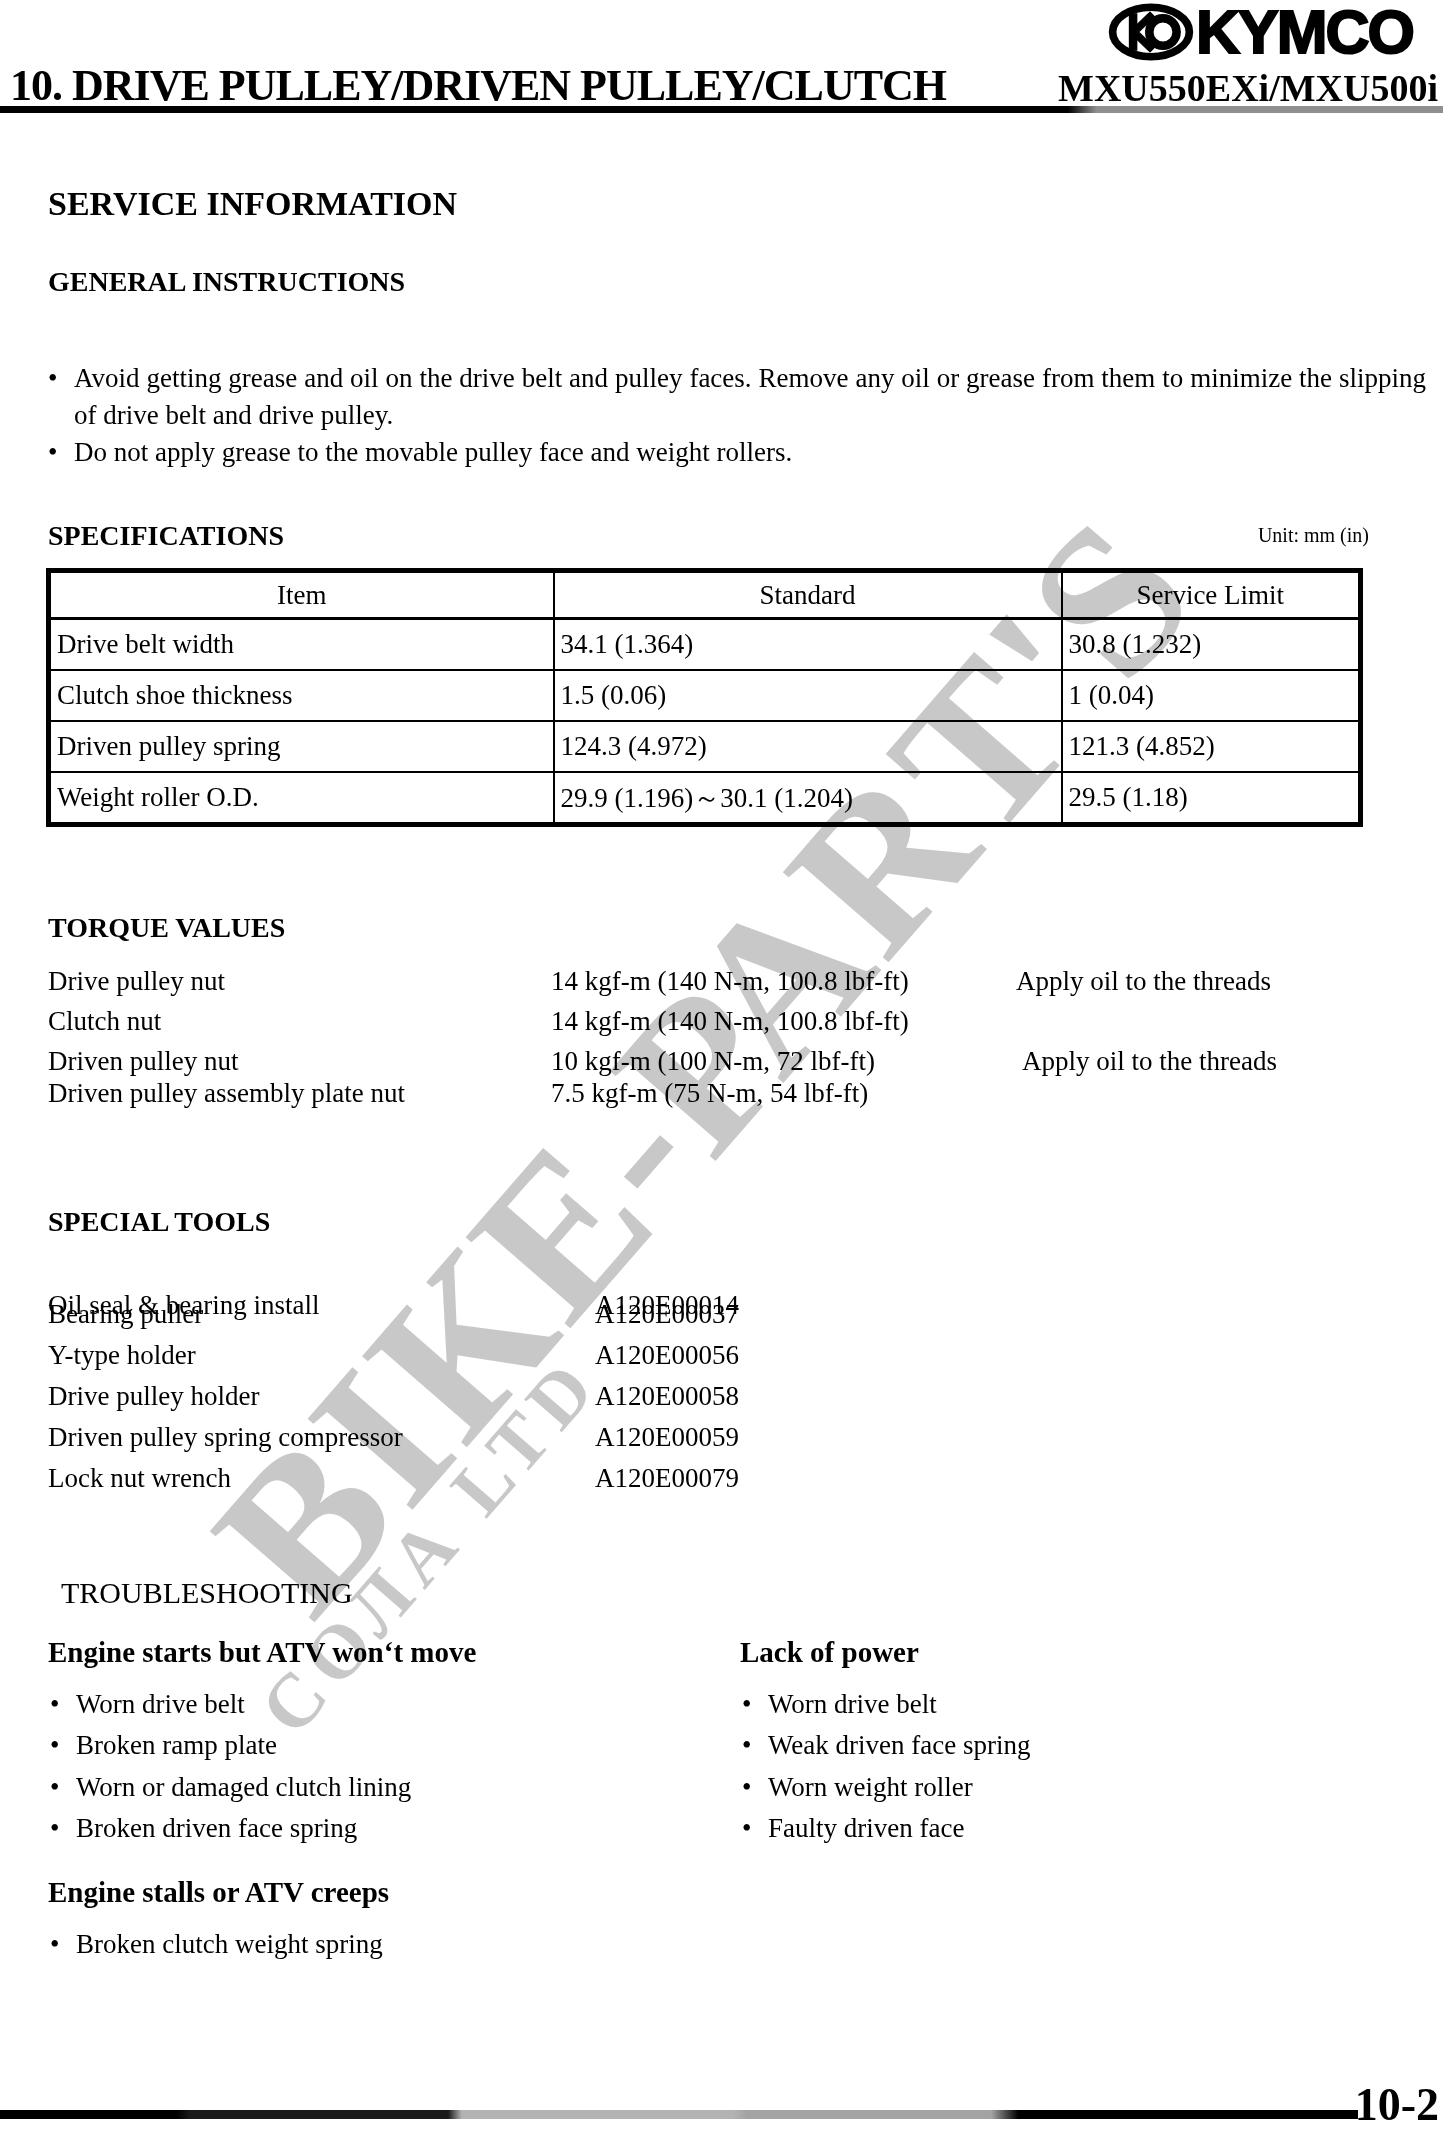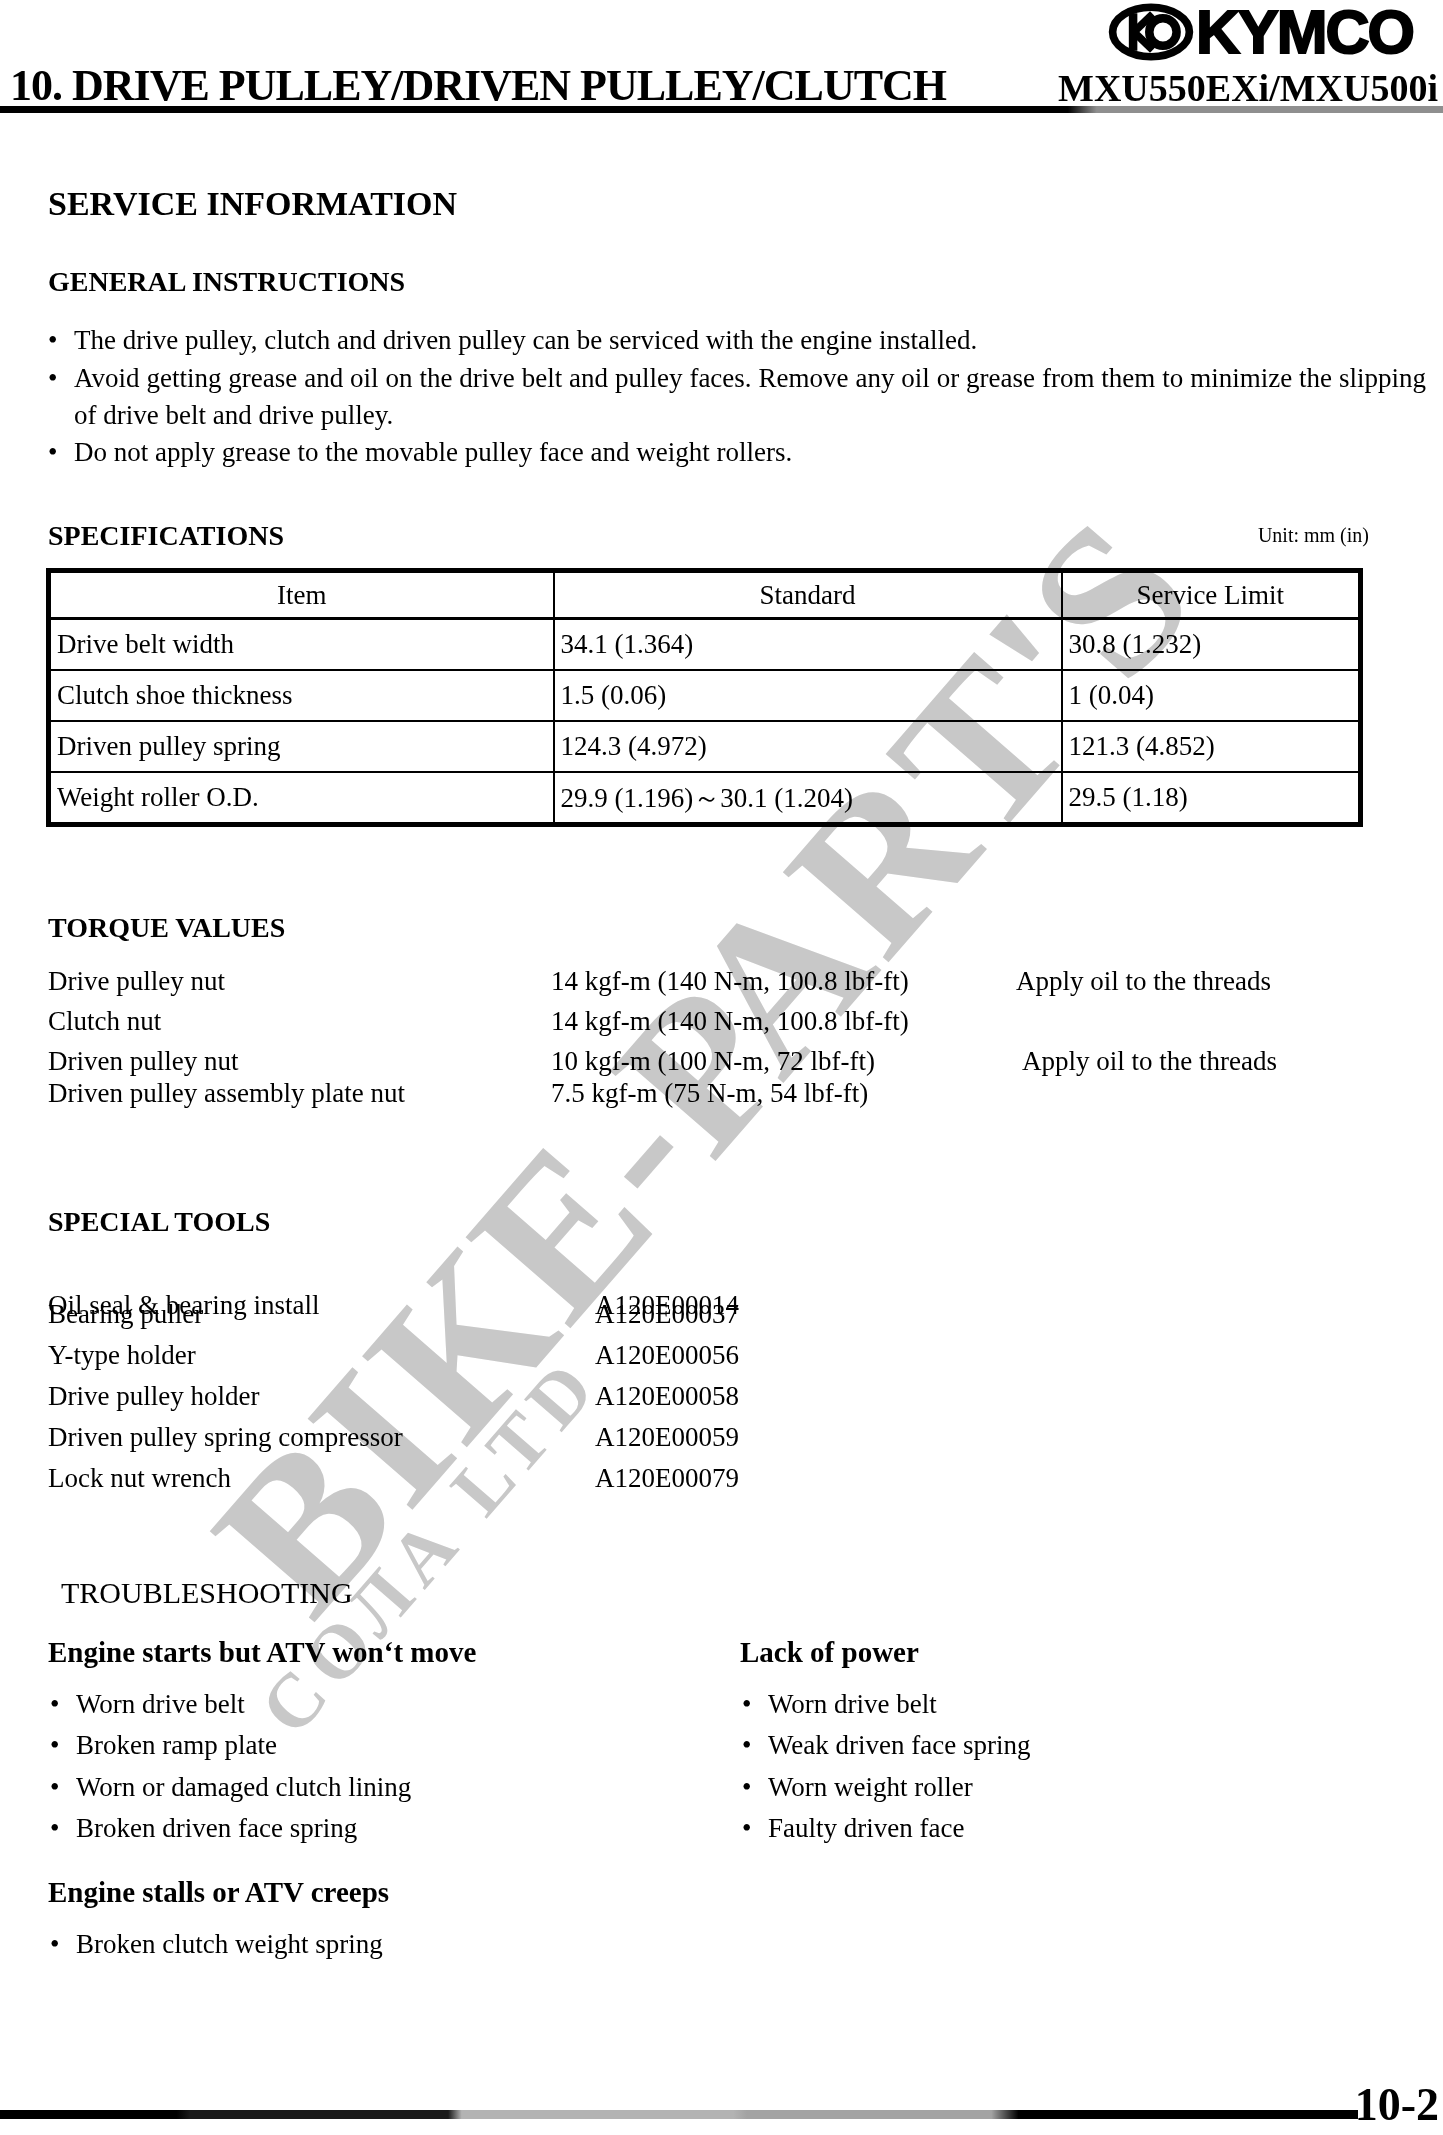--- a/index.html
+++ b/index.html
@@ -75,21 +75,20 @@
     <span class="brand-text">KYMCO</span>
   </div>
 
   <div class="abs model">MXU550EXi/MXU500i</div>
   <div class="abs header-rule"></div>
 
   <div class="abs h-service">SERVICE INFORMATION</div>
 
   <div class="abs h-sec" style="left:48px;top:266px;">GENERAL INSTRUCTIONS</div>
 
-  <div class="abs body-text bullet-item" style="left:48px;top:322px;width:1350px;"><span>The drive pulley, clutch and driven pulley can be serviced with the engine installed.</span></div>
   <div class="abs body-text bullet-item justify" style="left:48px;top:360px;width:1352px;"><span>Avoid getting grease and oil on the drive belt and pulley faces. Remove any oil or grease from them to minimize the slipping of drive belt and drive pulley.</span></div>
   <div class="abs body-text bullet-item" style="left:48px;top:434px;width:1350px;"><span>Do not apply grease to the movable pulley face and weight rollers.</span></div>
 
   <div class="abs h-sec" style="left:48px;top:520px;">SPECIFICATIONS</div>
   <div class="abs unit-note">Unit: mm (in)</div>
 
   <table class="spec">
     <colgroup>
         <col style="width:505px">
         <col style="width:508px">

